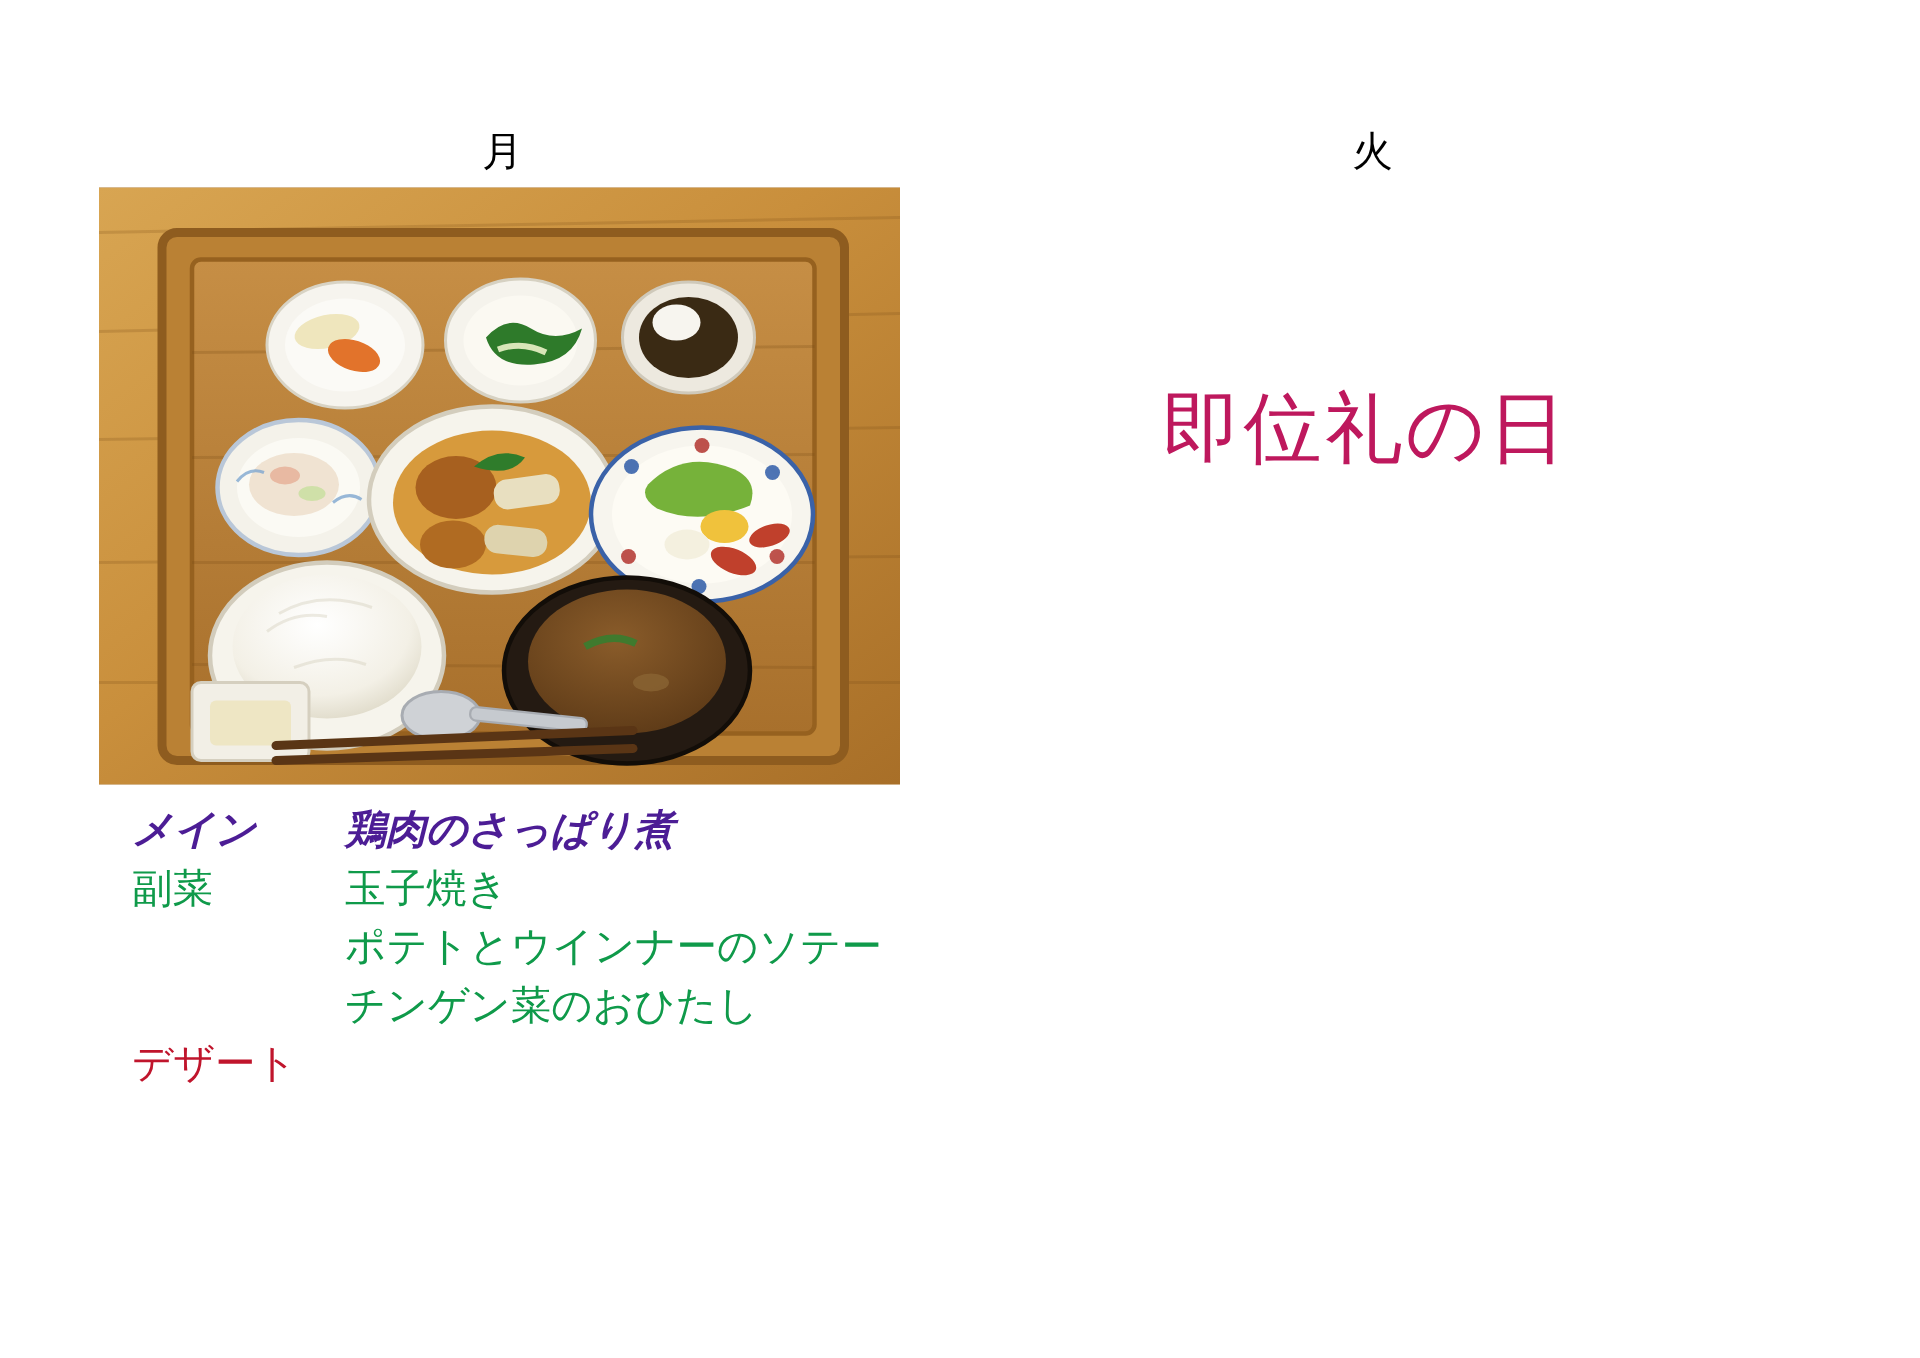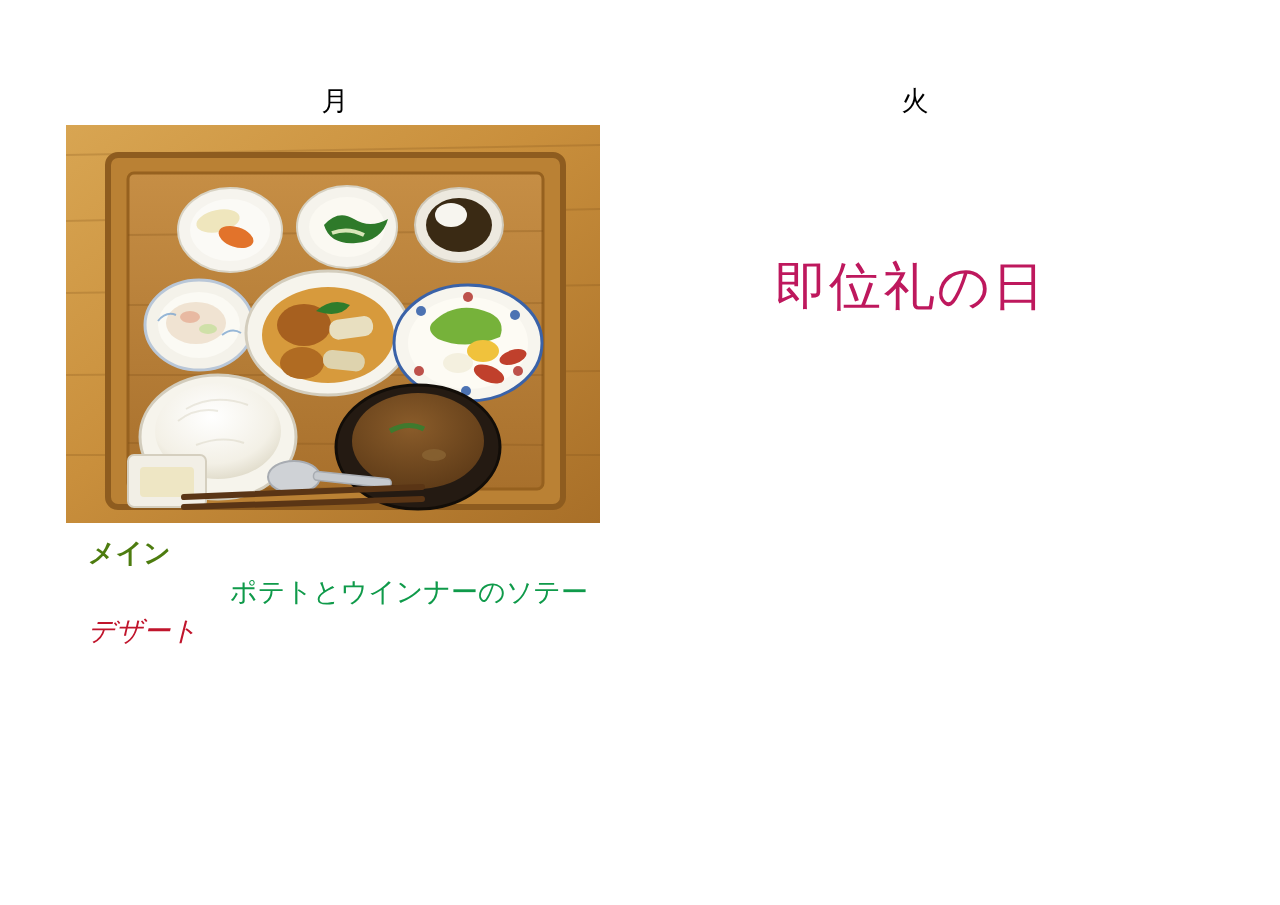--- a/index.html
+++ b/index.html
@@ -62,23 +62,23 @@
     flex: 0 0 142px;
     font-size: 27px;
     line-height: 1;
     white-space: nowrap;
   }
   .menu-item {
     font-size: 27px;
     line-height: 1;
     white-space: nowrap;
   }
-  .c-main   { color: #4d7c0f; font-weight: bold; }
+  .c-main   { color: #4c1d95; font-style: italic; font-weight: bold; }
   .c-side   { color: #0f9a4a; }
-  .c-dess   { color: #c0152c; font-style: italic; }
+  .c-dess   { color: #c0152c; }
 
   
   .holiday-note {
     position: absolute;
     left: 775px;
     top: 260px;
     width: 420px;
     font-size: 52px;
     color: #be185d;
     letter-spacing: 2px;
@@ -208,30 +208,39 @@
         <line x1="118" y1="372" x2="356" y2="362"></line>
         <line x1="118" y1="382" x2="356" y2="374"></line>
       </g>
     </svg>
   </div>
 
   <div class="menu">
 
     <div class="menu-row">
       <div class="menu-label c-main">メイン</div>
-    </div>
-
+      <div class="menu-item c-main">鶏肉のさっぱり煮</div>
+    </div>
+
+    <div class="menu-row">
+      <div class="menu-label c-side">副菜</div>
+      <div class="menu-item c-side">玉子焼き</div>
+    </div>
 
     <div class="menu-row">
       <div class="menu-label"></div>
       <div class="menu-item c-side">ポテトとウインナーのソテー</div>
     </div>
 
 
 
+    <div class="menu-row">
+      <div class="menu-label"></div>
+      <div class="menu-item c-side">チンゲン菜のおひたし</div>
+    </div>
 
     <div class="menu-row">
       <div class="menu-label c-dess">デザート</div>
     </div>
 
   </div>
 
   <div class="holiday-note">即位礼の日</div>
 
 </div>

